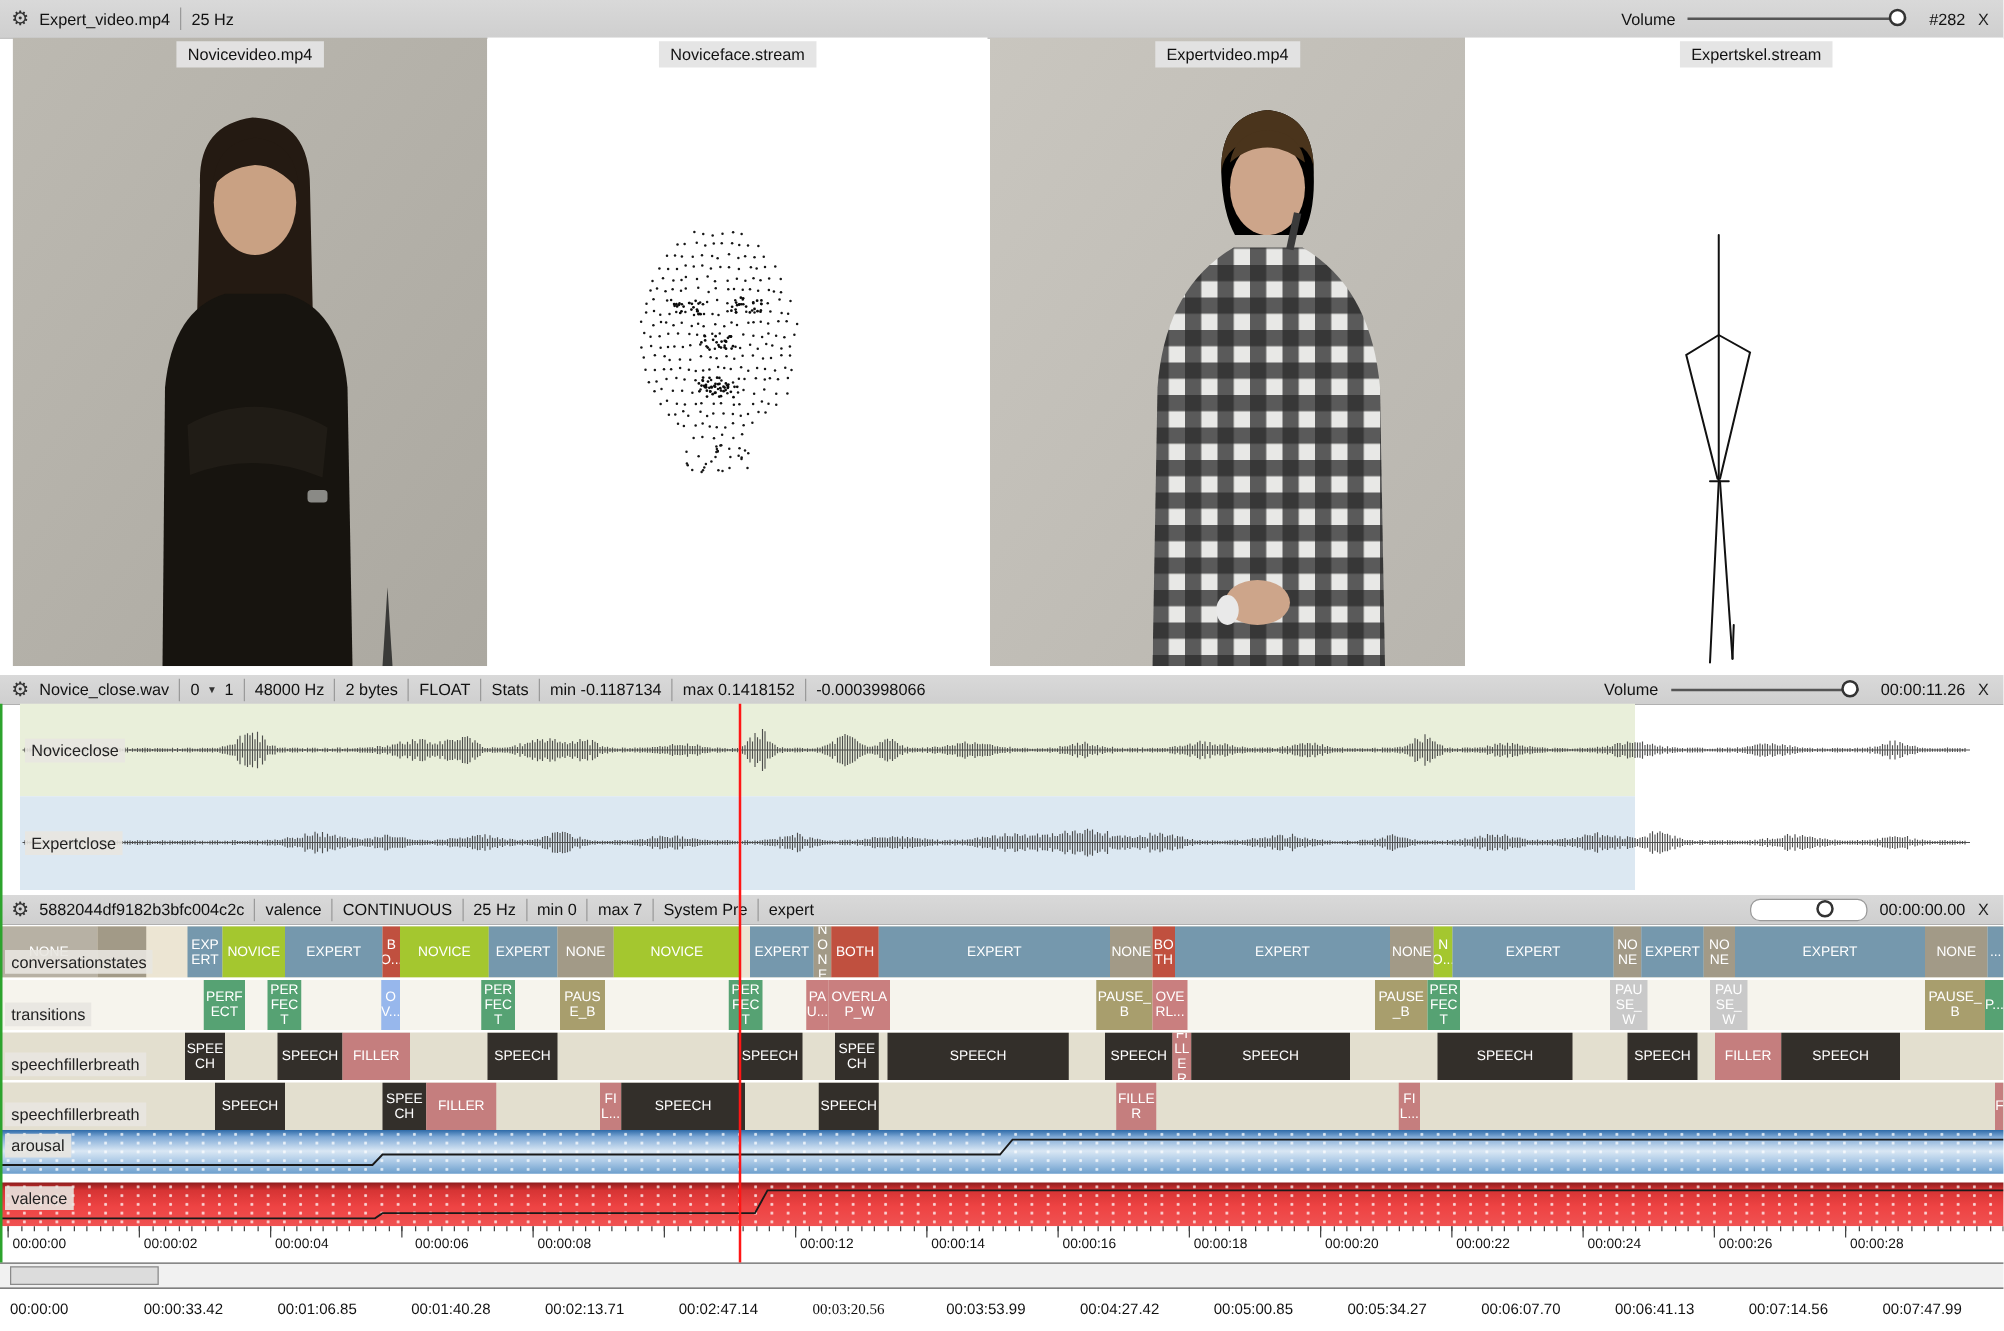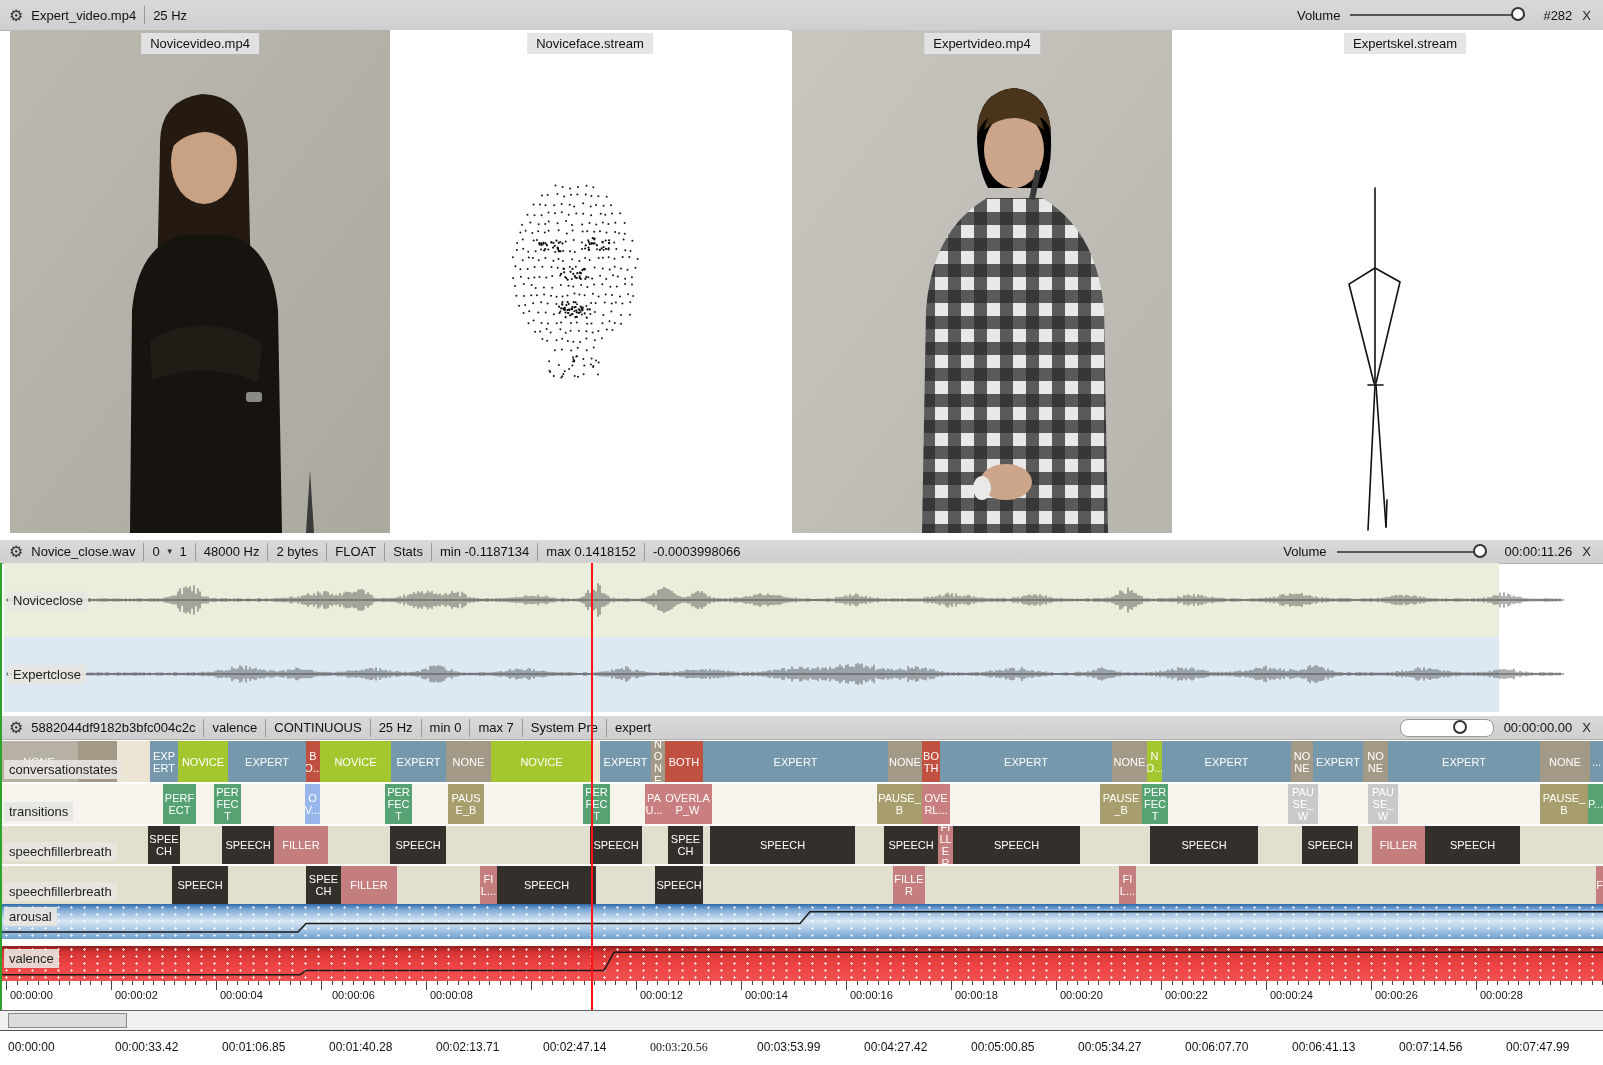--- a/index.html
+++ b/index.html
@@ -13,21 +13,21 @@
   .slider{position:relative;height:16px;flex:none;margin:0 10px;}
   .slider .line{position:absolute;left:0;right:0;top:7px;height:2px;background:#555;}
   .slider .knob{position:absolute;top:0;width:14px;height:14px;border:2px solid #333;
                 border-radius:50%;background:#fff;box-sizing:border-box;}
   .closex{margin:0 12px 0 10px;color:#222;}
   .caret{font-size:8px;margin:0 6px;color:#333;}
   .panel{position:absolute;top:30px;height:503px;overflow:hidden;}
   .chip{position:absolute;background:rgba(228,228,228,0.95);color:#111;font-size:13px;
         padding:3px 9px;white-space:nowrap;}
   .vchip{top:3px;left:50%;transform:translateX(-50%);}
-  .wavetrack{position:absolute;left:4px;width:1495px;}
+  .wavetrack{position:absolute;left:16px;width:1292px;}
   .track-chip{position:absolute;left:4px;background:rgba(232,230,224,0.9);color:#222;
         font-size:13px;padding:2px 5px;white-space:nowrap;z-index:5;}
   .anno-row{position:absolute;left:0;width:1603px;overflow:hidden;}
   .seg{position:absolute;top:0;bottom:0;display:flex;align-items:center;justify-content:center;
        color:#fff;font-size:11px;line-height:12px;text-align:center;word-break:break-all;
        overflow:hidden;padding:0 1px;box-sizing:border-box;}
   .cont-row{position:absolute;left:0;width:1603px;overflow:hidden;}
   .cont-row.blue{background:linear-gradient(180deg,#2d6aa8 0%,#7fa9d6 16%,#d9e7f4 48%,#abc9e6 72%,#6d9fcd 100%);}
   .cont-row.red{background:linear-gradient(180deg,#8e1d1d 0%,#d63434 18%,#ee4343 55%,#f05252 100%);}
   .dots{position:absolute;inset:0;

